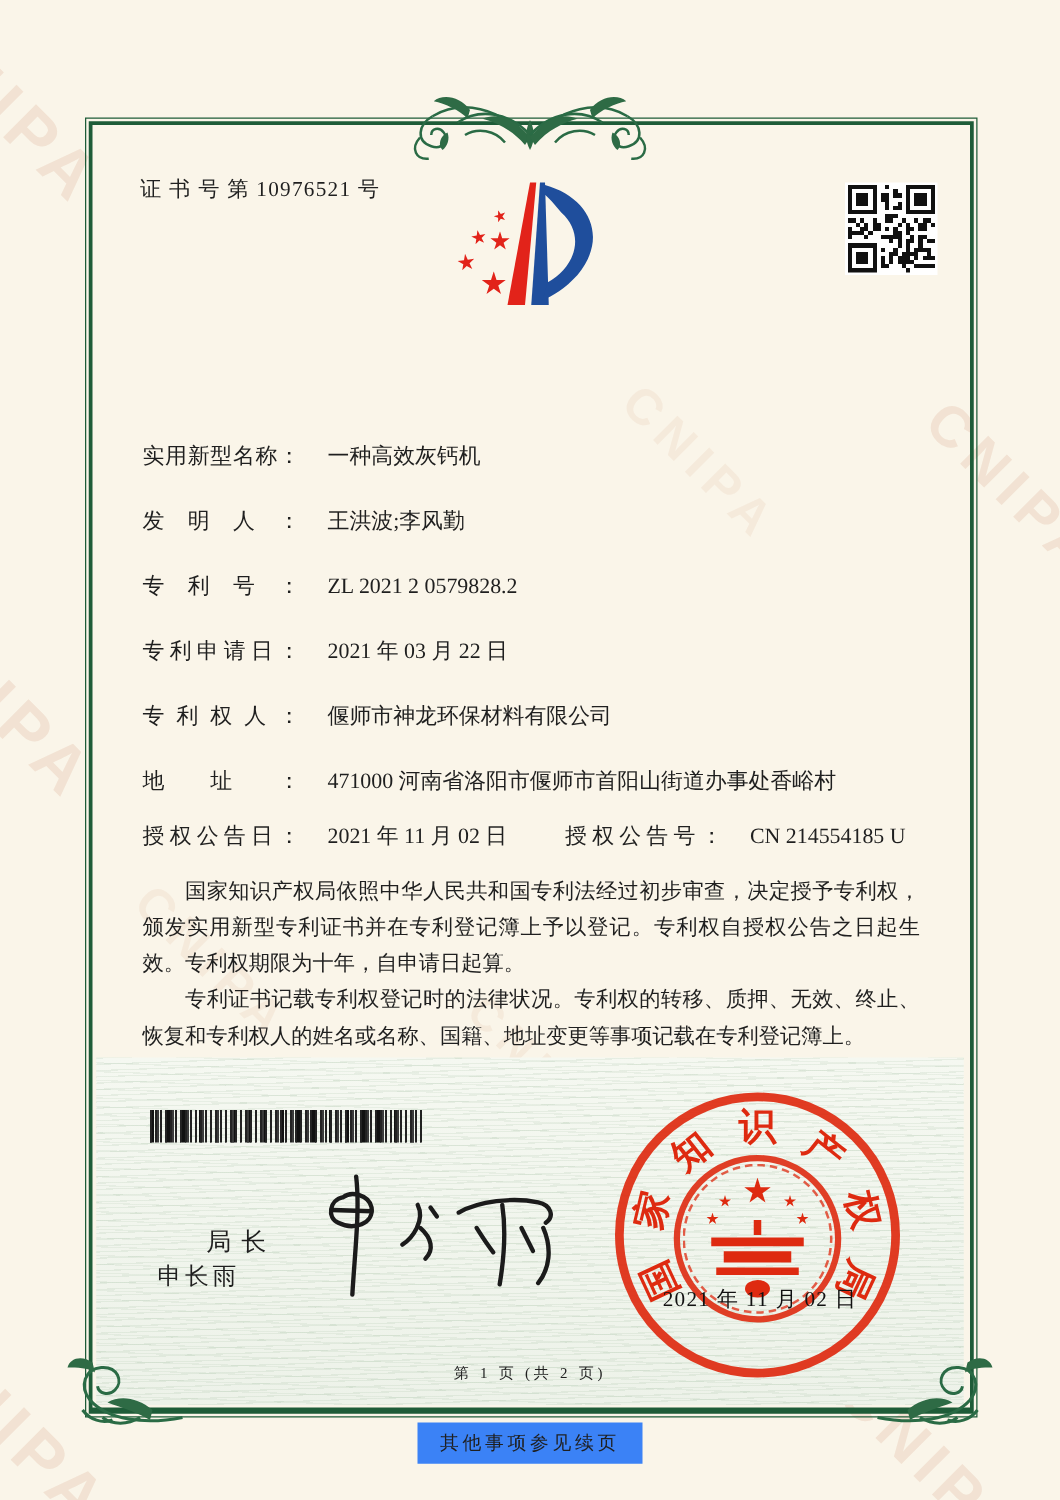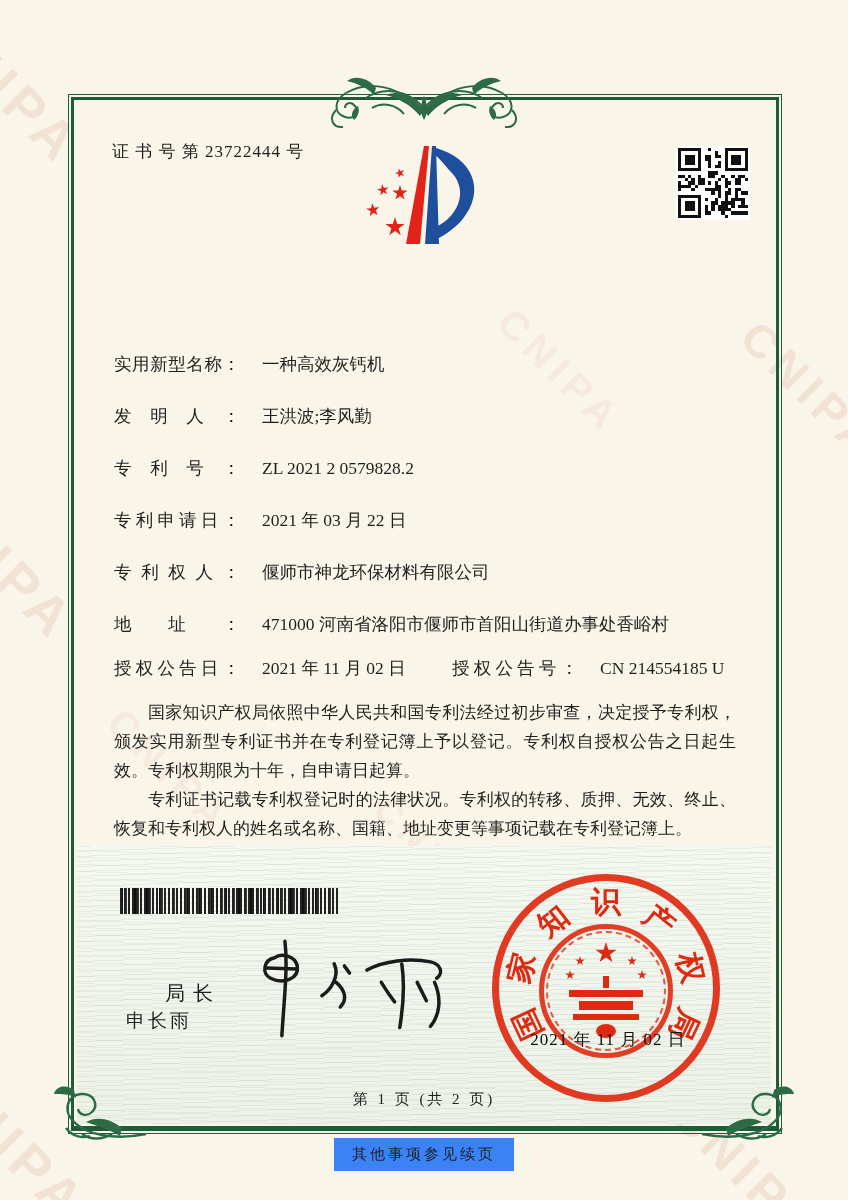--- a/index.html
+++ b/index.html
@@ -69,21 +69,21 @@
   .emblem{position:absolute;left:47px;top:50px;width:134px;height:134px;}
   .wreath{position:absolute;inset:0;border:5px solid rgba(222,42,16,.9);border-radius:50%;}
   .wreath2{position:absolute;inset:7px;border:2px dashed rgba(222,42,16,.75);border-radius:50%;}
   .star{position:absolute;background:var(--seal-red);
         clip-path:polygon(50% 0%,61% 35%,98% 35%,68% 57%,79% 91%,50% 70%,21% 91%,32% 57%,2% 35%,39% 35%);}
   .gate{position:absolute;background:var(--seal-red);}
   .seal-date{position:absolute;left:496px;top:1028px;width:224px;text-align:center;
              font-size:17px;color:#111;z-index:4;letter-spacing:1px;}
 
   .pageno{position:absolute;left:0;top:1090px;width:100%;text-align:center;
-          font-size:15px;letter-spacing:3px;z-index:2;}
+          font-size:12px;letter-spacing:3px;z-index:2;}
   .footnote{position:absolute;left:50%;transform:translateX(-50%);top:1138px;
           background:#3b82f6;padding:7px 18px;font-size:15px;letter-spacing:3px;z-index:2;}
 
   .logo{position:absolute;left:346px;top:132px;width:152px;height:122px;}
   .lstar{position:absolute;background:var(--logo-red);
         clip-path:polygon(50% 0%,61% 35%,98% 35%,68% 57%,79% 91%,50% 70%,21% 91%,32% 57%,2% 35%,39% 35%);}
 
   .qr{position:absolute;left:676px;top:146px;width:70px;height:70px;background:#fff;padding:2px;}
 
   .orn{position:absolute;z-index:2;}
@@ -153,21 +153,21 @@
     </g>
     <g fill="#2e6b45">
       <path d="M70,46 C58,36 44,34 34,40 C45,44 58,48 68,54 Z"></path>
       <path d="M22,8 C14,2 4,4 2,12 C10,12 18,12 24,16 Z"></path>
     </g>
   </g>
 </svg>
 
 <div class="content">
 
-  <div class="certno">证 书 号 第 23722444 号</div>
+  <div class="certno">证 书 号 第 10976521 号</div>
 
   <div class="logo">
     <svg width="152" height="122" viewBox="0 0 152 122">
       <polygon points="78,14 83,14 74,112 60,112" fill="#e2231a"></polygon>
       <polygon points="86,14 90,14 93,112 79,112" fill="#1f4e9c"></polygon>
       <path d="M90,16 C126,26 141,58 116,88 C106,99 96,105 88,108 L92,94 C114,82 123,56 103,38 C98,32 93,26 88,22 Z" fill="#1f4e9c"></path>
     </svg>
     <span class="lstar" style="left:49px;top:36px;width:10px;height:10px;transform:rotate(-18deg);"></span>
     <span class="lstar" style="left:31px;top:52px;width:12px;height:12px;transform:rotate(-10deg);"></span>
     <span class="lstar" style="left:46px;top:53px;width:16px;height:16px;"></span>

